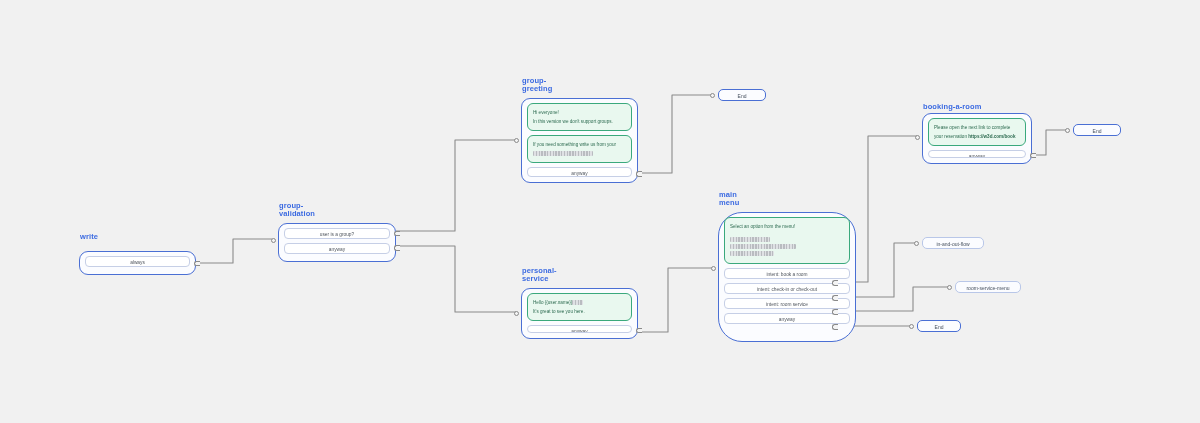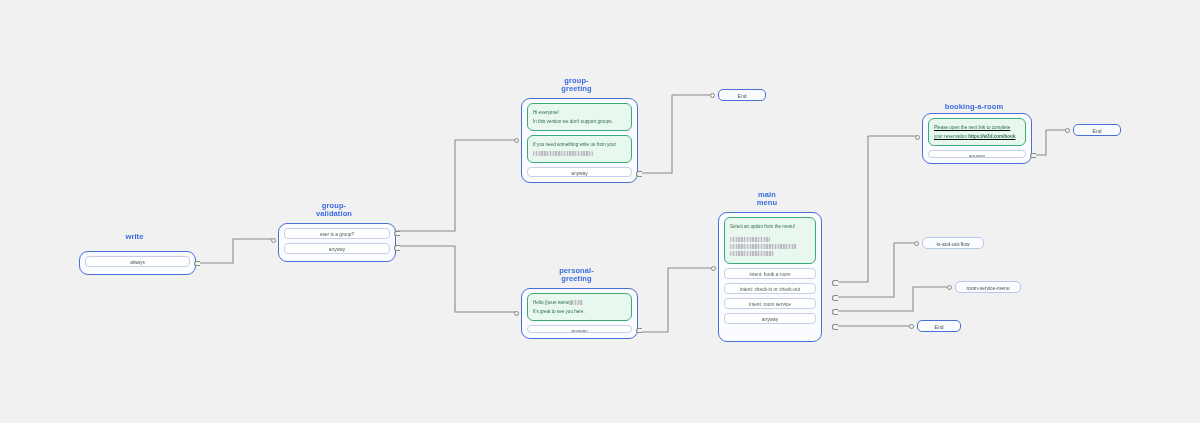--- a/index.html
+++ b/index.html
@@ -38,21 +38,21 @@
     padding: 4px 5px 5px 5px;
     display: flex;
     flex-direction: column;
     gap: 4px;
   }
   .node-title {
     position: absolute;
     left: 0;
     right: 6px;
     top: -19px;
-    text-align: center;
+    text-align: left;
     color: #3b6ae1;
     font-weight: bold;
     font-size: 7.5px;
     line-height: 8.4px;
     letter-spacing: 0.1px;
     white-space: pre-line;
   }
 
   
   .msg {
@@ -198,34 +198,34 @@
     </div>
 
     <div class="row">anyway</div>
 
     <div class="port" style="left:-8px; top:39px;"></div>
     <div class="port-out" style="left:114px; top:72px;"></div>
   </div>
 
   <div class="node" style="left:521px; top:288px; width:117px; height:51px;">
     <div class="node-title" style="top:-22px;">personal-
-greeting</div>
+service</div>
 
     <div class="msg">
       <div class="line"><span>Hello {{user.name}}</span><span class="redact" style="width:11px;"></span></div>
       <div class="line">It's great to see you here.</div>
     </div>
 
     <div class="row">anyway</div>
 
     <div class="port" style="left:-8px; top:22px;"></div>
     <div class="port-out" style="left:114px; top:38.5px;"></div>
   </div>
 
-  <div class="node" style="left:718px; top:212px; width:104px; height:130px;">
+  <div class="node" style="left:718px; top:212px; width:138px; height:130px;border-radius:24px;">
     <div class="node-title" style="top:-22px;">main
 menu</div>
 
     <div class="msg" style="padding-bottom:6px;">
       <div class="line">Select an option from the menu!</div>
       <div class="line" style="height:5px;"></div>
       <div class="line" style="line-height:7px;">
         <span class="redact" style="width:40px;"></span>
       </div>
       <div class="line" style="line-height:7px;">
@@ -241,21 +241,21 @@
     <div class="row">intent: room service</div>
     <div class="row">anyway</div>
 
     <div class="port" style="left:-8px; top:53px;"></div>
     <div class="port-out" style="left:113px; top:67px;"></div>
     <div class="port-out" style="left:113px; top:82px;"></div>
     <div class="port-out" style="left:113px; top:96px;"></div>
     <div class="port-out" style="left:113px; top:111px;"></div>
   </div>
 
-  <div class="node" style="left:922px; top:113px; width:110px; height:51px;text-decoration:underline;">
+  <div class="node" style="left:922px; top:113px; width:110px; height:51px;">
     <div class="node-title" style="top:-11px;">booking-a-room</div>
 
     <div class="msg">
       <div class="line">Please open the next link to complete</div>
       <div class="line bold"><span>your reservation </span><b>https://w3d.com/book</b></div>
     </div>
 
     <div class="row">anyway</div>
 
     <div class="port" style="left:-8px; top:21px;"></div>

